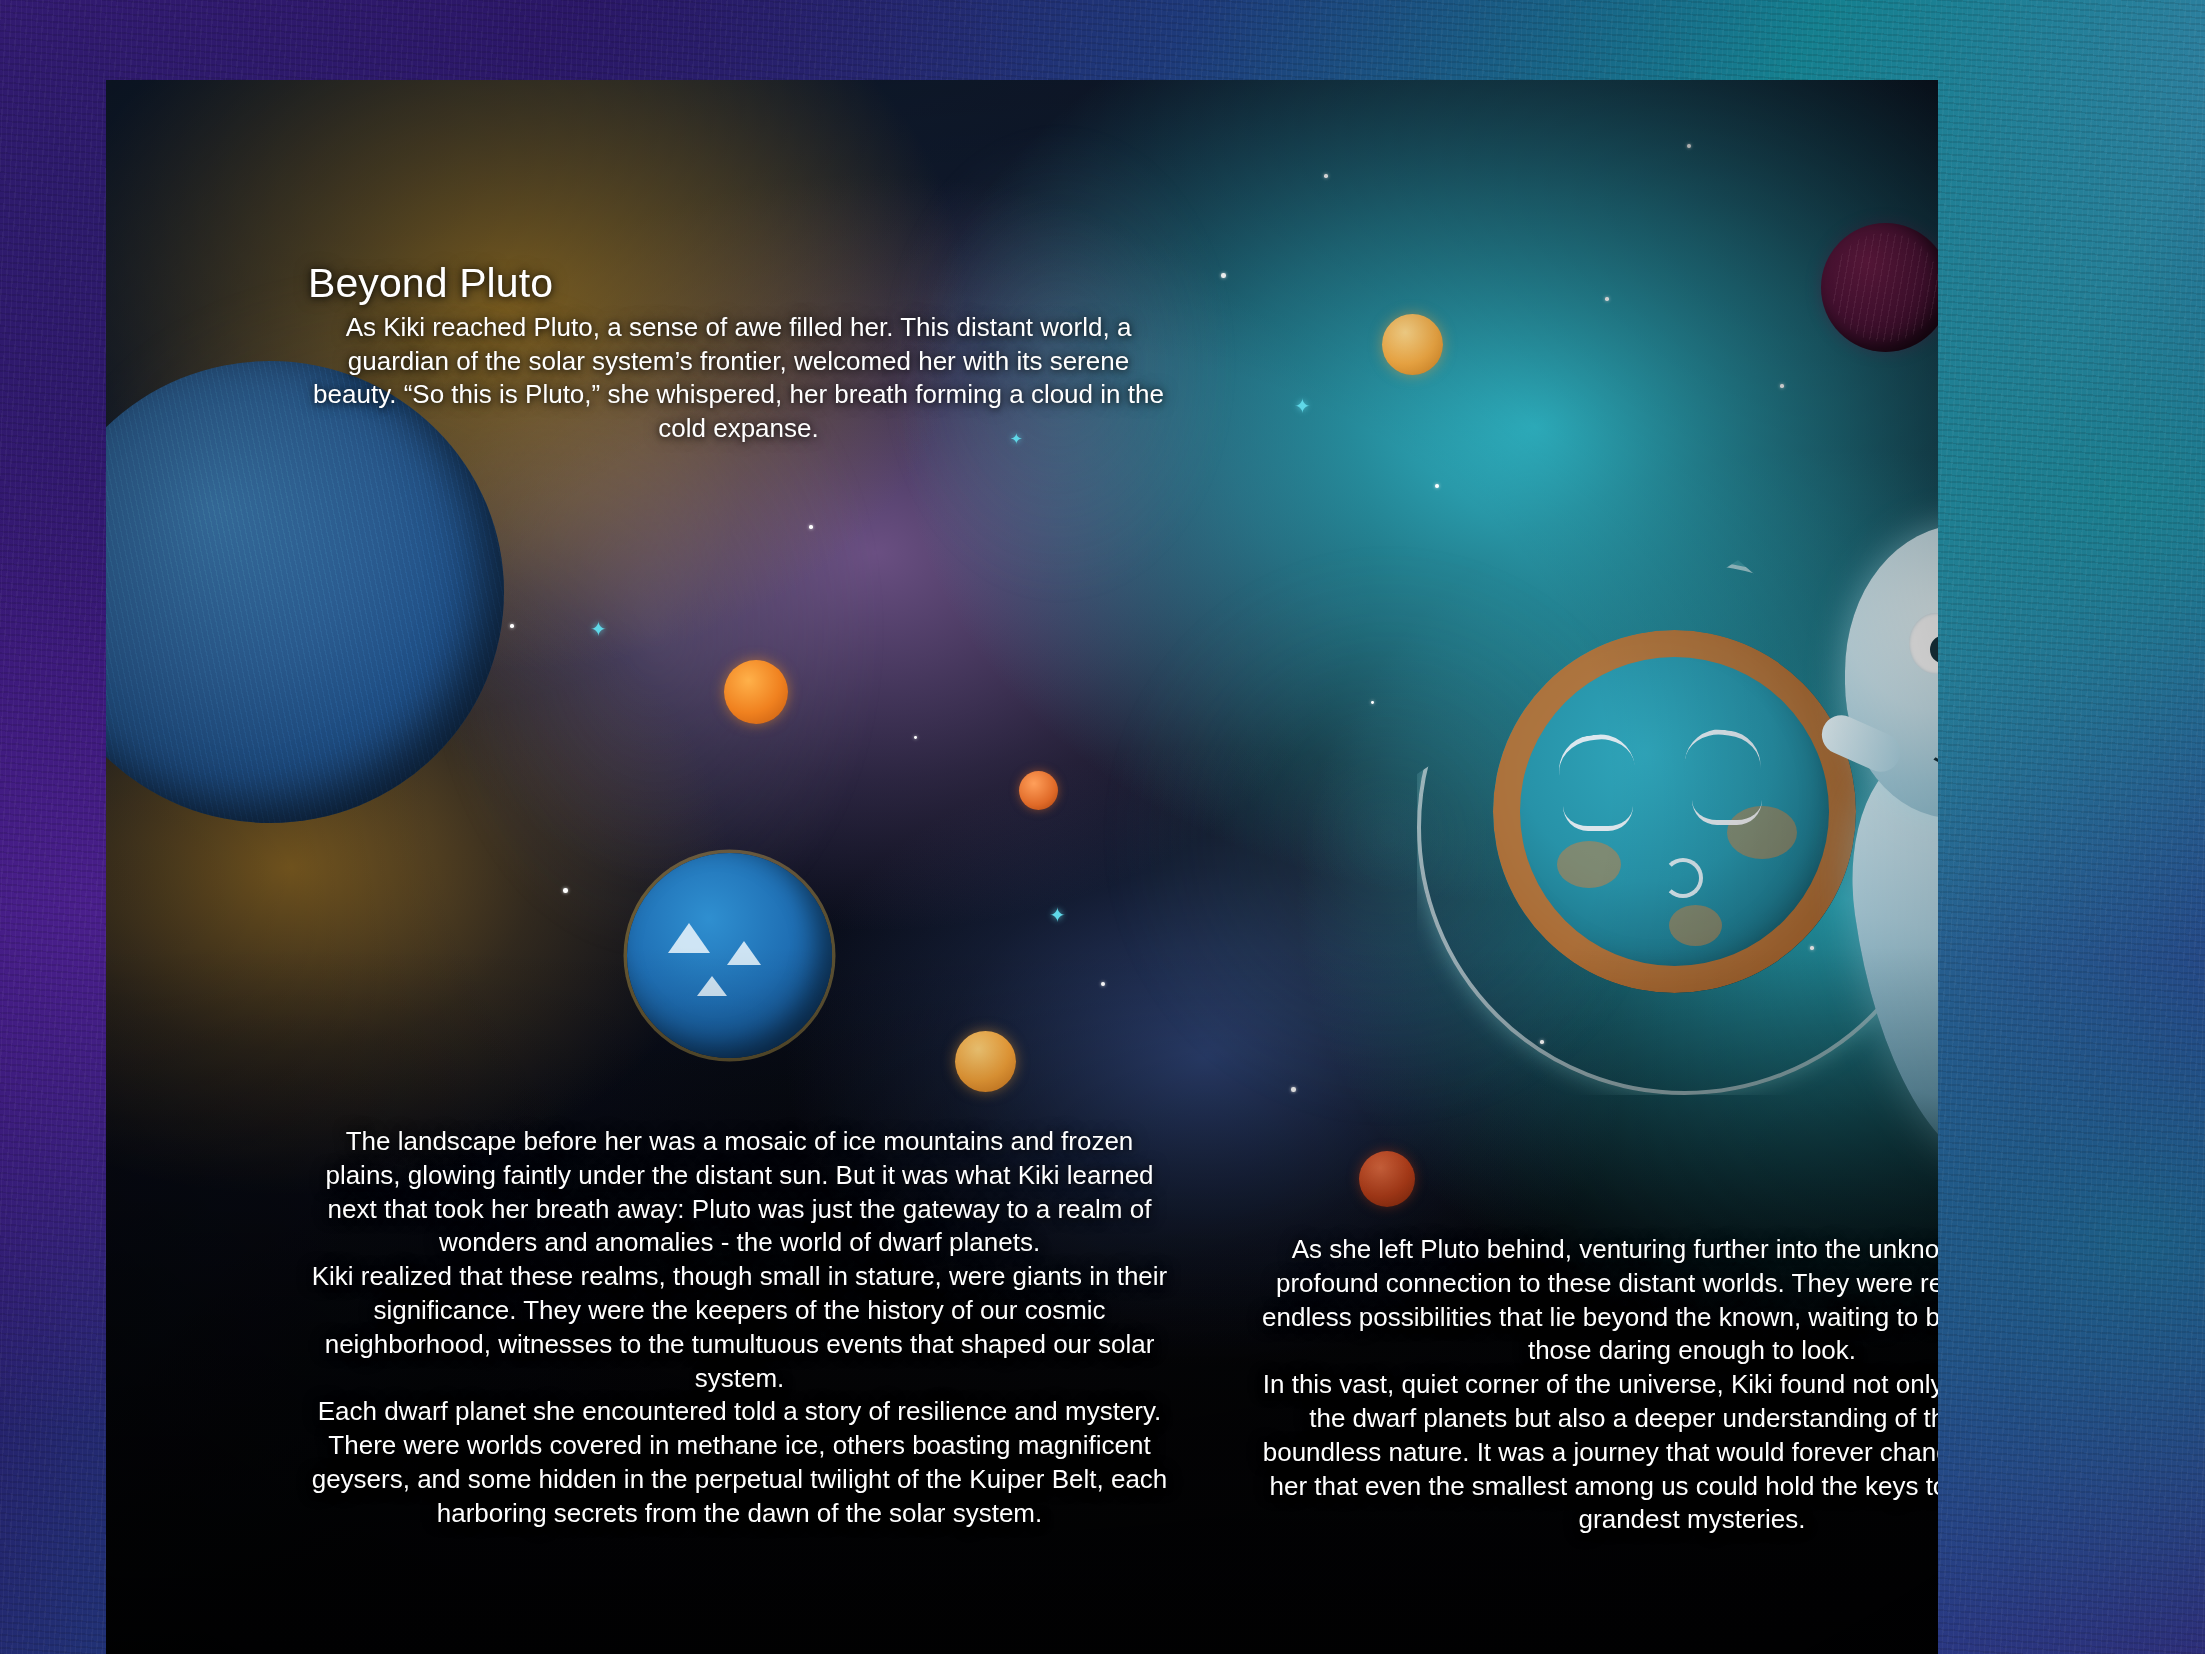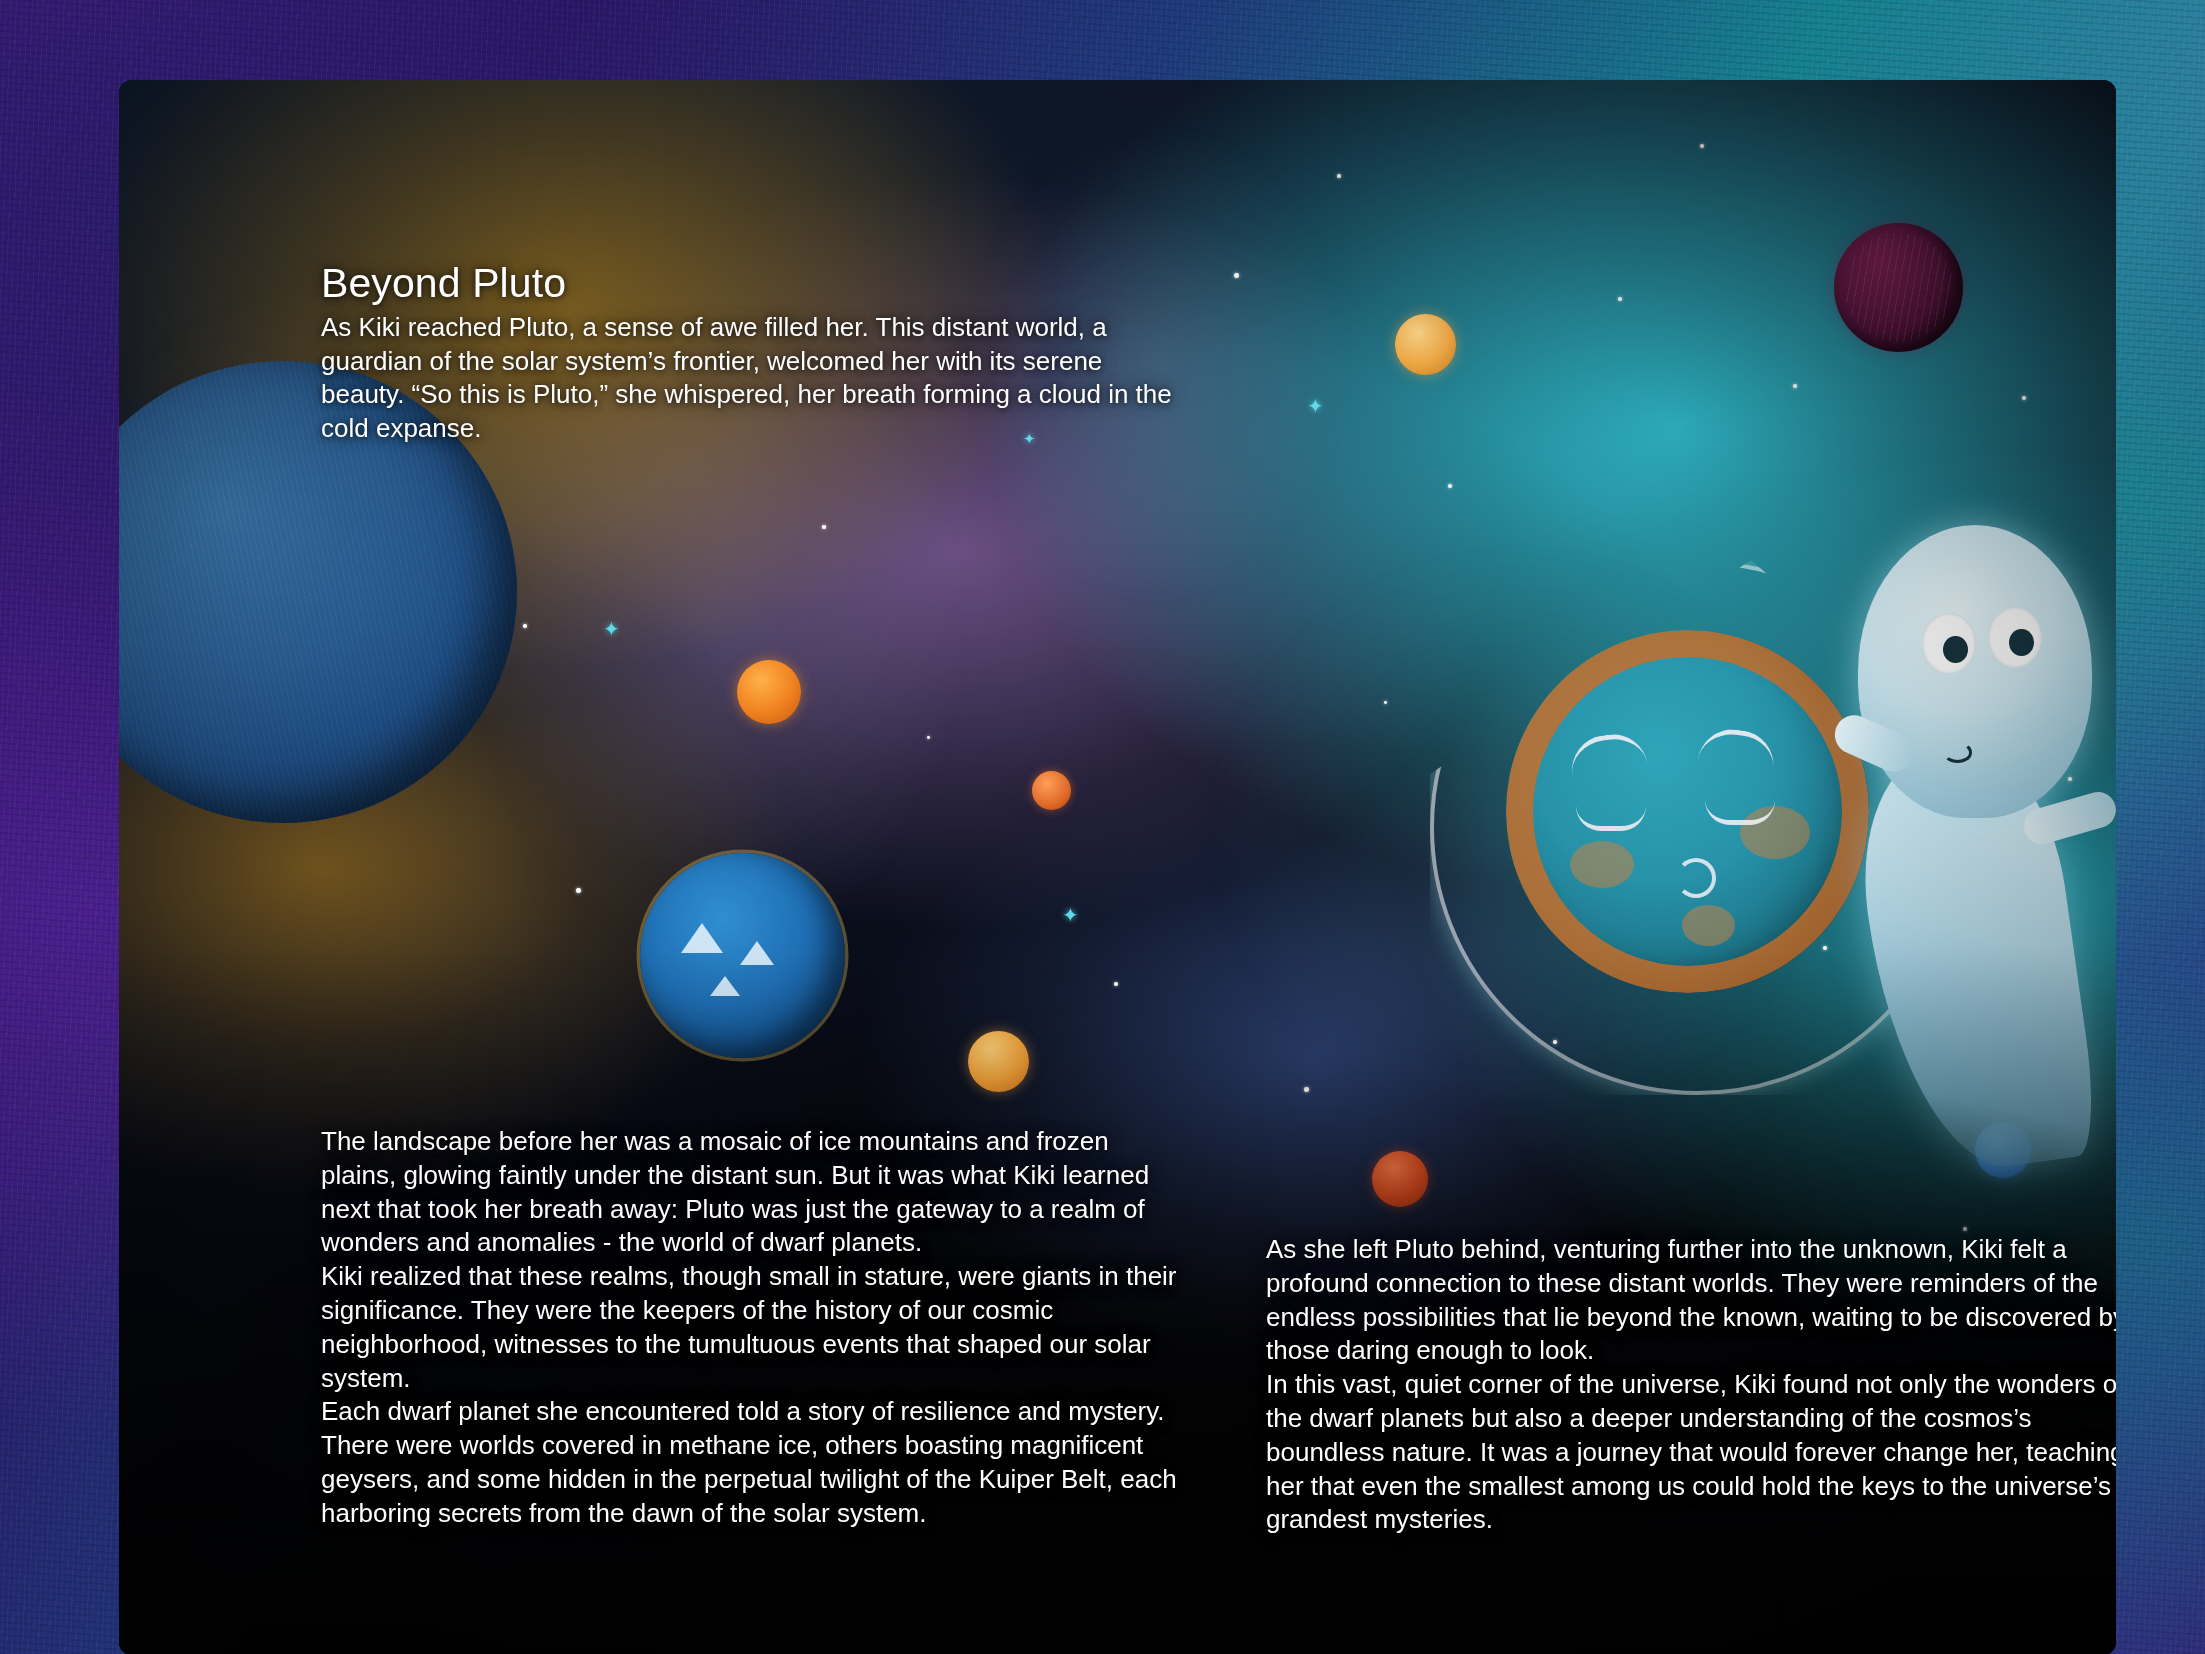--- a/index.html
+++ b/index.html
@@ -32,27 +32,26 @@
     inset: 0;
     background:
       repeating-linear-gradient(92deg, rgba(255,255,255,0.035) 0 1.2px, rgba(0,0,0,0) 1.2px 5.3px),
       repeating-linear-gradient(4deg, rgba(0,0,0,0.10) 0 1.8px, rgba(0,0,0,0) 1.8px 6.4px);
     pointer-events: none;
   }
 
   
   .panel {
     position: absolute;
-    left: 119px;
+    left: 106px;
     top: 80px;
-    width: 1997px;
+    width: 1832px;
     height: 1575px;
     overflow: hidden;
     background: #05060a;
-    border-radius: 13px;
   }
 
   
   .neb {
     position: absolute;
     inset: 0;
   }
   .neb-base {
     background:
       radial-gradient(ellipse 48% 42% at 78% 22%, #2fb6c6 0%, rgba(47,182,198,0.55) 35%, rgba(20,70,95,0) 72%),
@@ -277,20 +276,21 @@
     font-weight: 400;
     letter-spacing: 0.1px;
     margin: 0 0 4.7px 0;
     line-height: 1.1;
   }
   .body-text p {
     margin: 0;
     font-size: 26px;
     line-height: 1.30;
     font-weight: 400;
+    text-align: center;
   }
   #intro-block  { left: 202px; top: 181px;  width: 861px; }
   #left-block   { left: 202px; top: 1045px; width: 863px; }
   #right-block  { left: 1147px; top: 1153px; width: 878px; }
 </style>
 </head>
 <body>
 
 <div class="page">
   <div class="frame-noise"></div>

